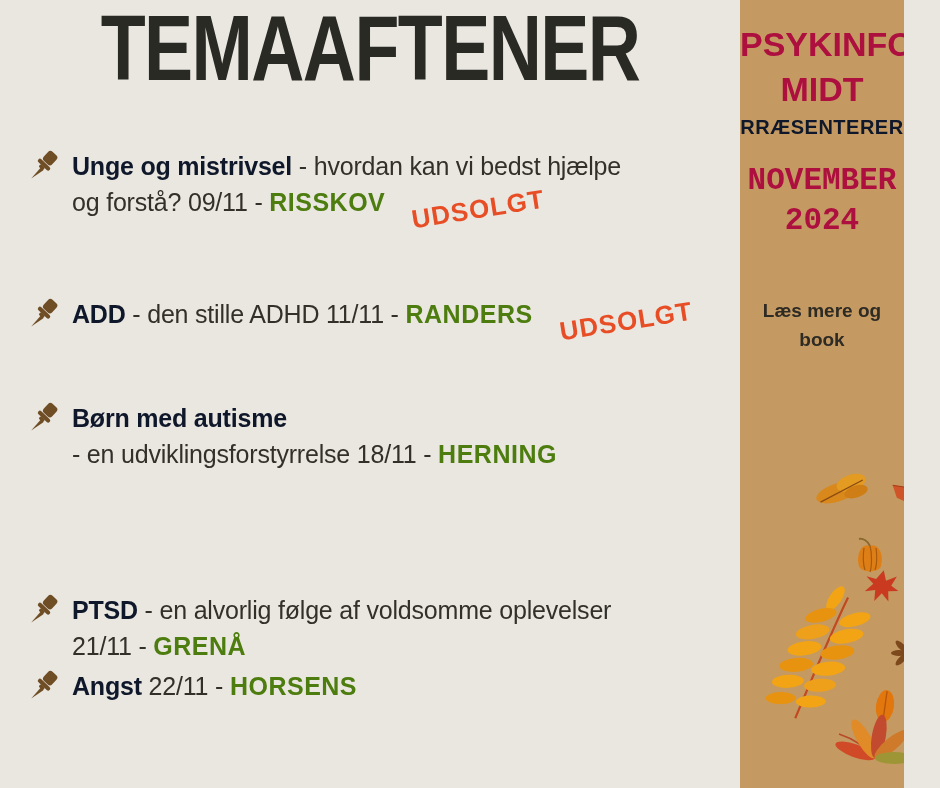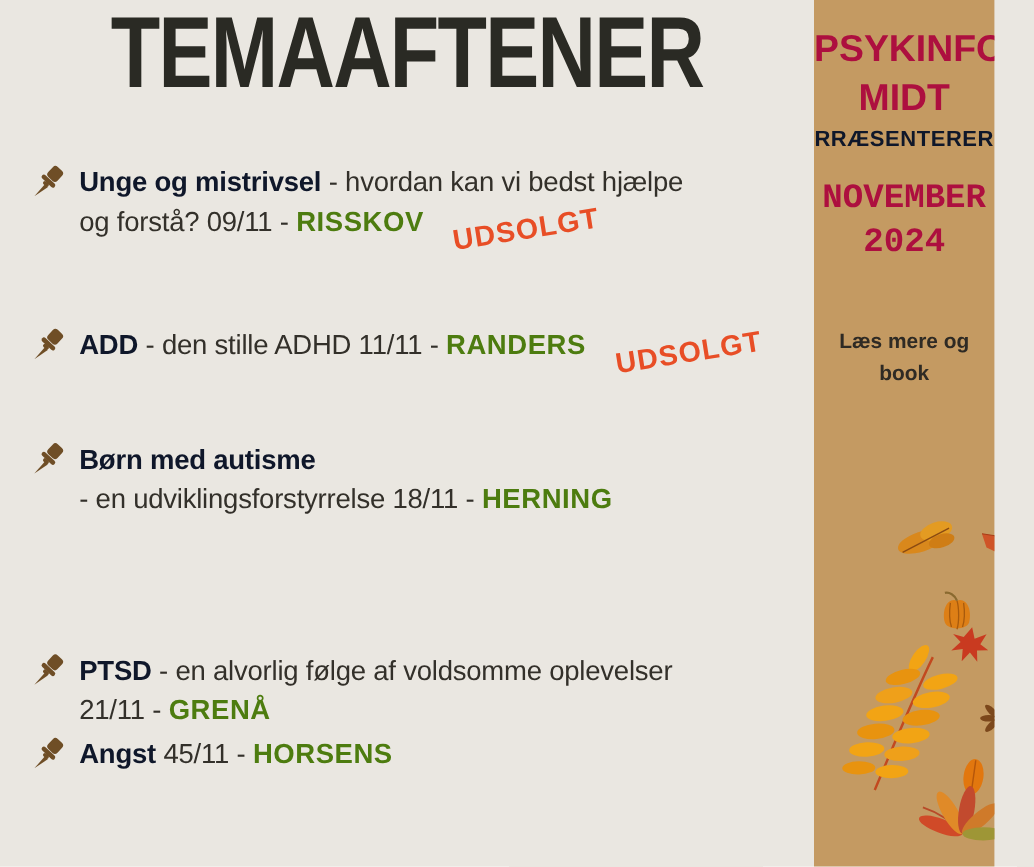--- a/index.html
+++ b/index.html
@@ -133,21 +133,21 @@
           <path d="M3.2 29.5 L12.8 18.6 L15.4 21.2 Z"></path>
           <g transform="rotate(43 19 12)">
             <rect x="13.6" y="1.5" width="11.5" height="12.5" rx="3.2"></rect>
             <rect x="11.6" y="14.6" width="15.4" height="4.2" rx="2.1"></rect>
             <rect x="16.4" y="18.4" width="6" height="3.4" rx="1.6"></rect>
           </g>
             </g>
         </svg>
       </span>
       <div class="etext">
-        <div class="line"><span class="ev-name">Angst</span><span> 45/11 - </span><span class="city">HORSENS</span></div>
+        <div class="line"><span class="ev-name">Angst</span><span> 22/11 - </span><span class="city">HORSENS</span></div>
       </div>
     </div>
 
   </div>
 
   <div class="sidebar">
     <div class="brand">
       <div>PSYKINFO</div>
       <div>MIDT</div>
     </div>

